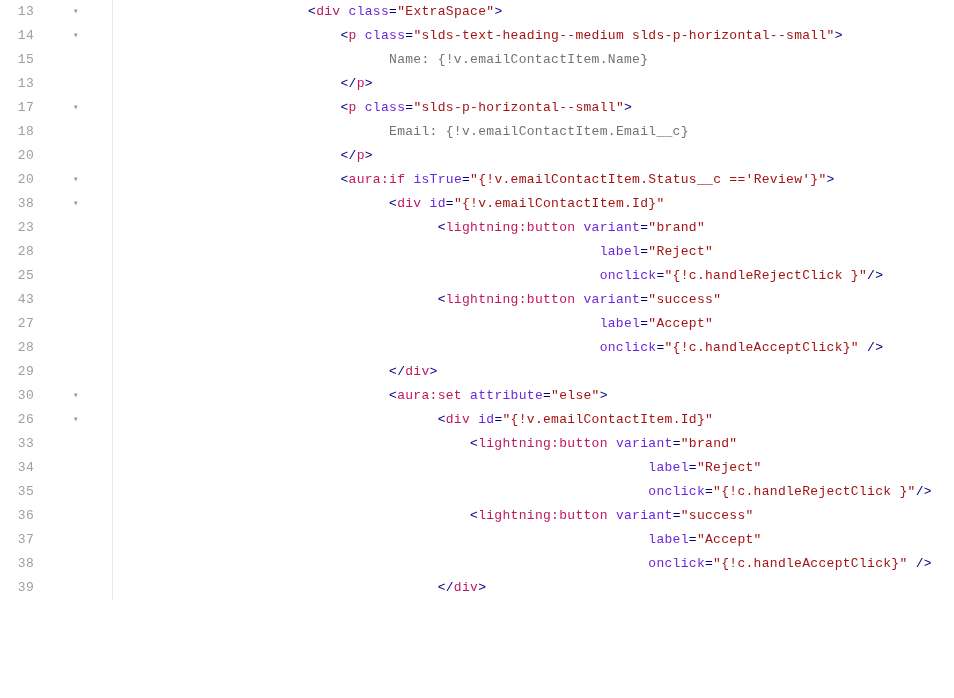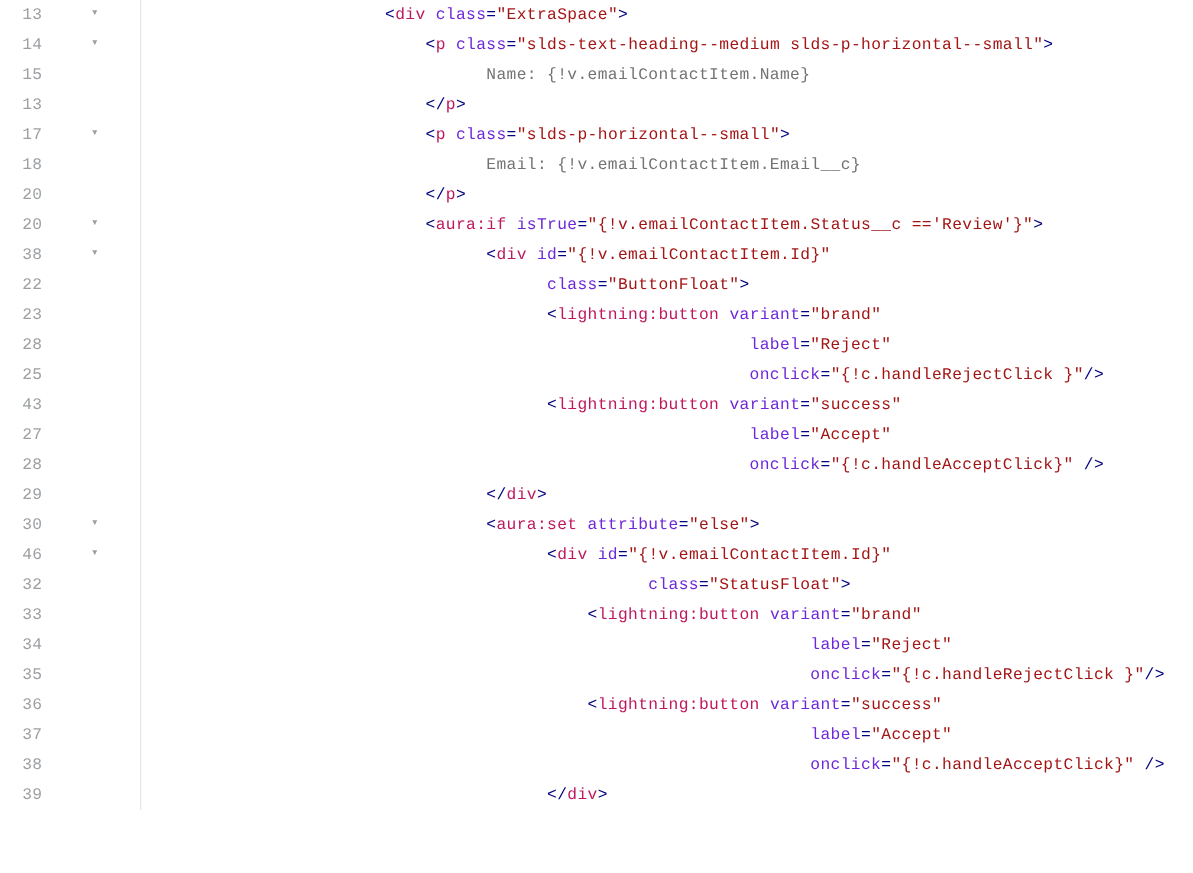--- a/index.html
+++ b/index.html
@@ -63,31 +63,29 @@
 <div class="editor">
     <div class="line"><div class="gutter">13</div><div class="fold">▾</div><div class="divider"></div><div class="code"><span>                    </span><span class="t-pun">&lt;</span><span class="t-tag">div</span><span class="t-text"> </span><span class="t-attr">class</span><span class="t-pun">=</span><span class="t-str">"ExtraSpace"</span><span class="t-pun">&gt;</span></div></div>
     <div class="line"><div class="gutter">14</div><div class="fold">▾</div><div class="divider"></div><div class="code"><span>                        </span><span class="t-pun">&lt;</span><span class="t-tag">p</span><span class="t-text"> </span><span class="t-attr">class</span><span class="t-pun">=</span><span class="t-str">"slds-text-heading--medium slds-p-horizontal--small"</span><span class="t-pun">&gt;</span></div></div>
     <div class="line"><div class="gutter">15</div><div class="fold"></div><div class="divider"></div><div class="code"><span>                              </span><span class="t-text">Name: {!v.emailContactItem.Name}</span></div></div>
     <div class="line"><div class="gutter">13</div><div class="fold"></div><div class="divider"></div><div class="code"><span>                        </span><span class="t-pun">&lt;/</span><span class="t-tag">p</span><span class="t-pun">&gt;</span></div></div>
     <div class="line"><div class="gutter">17</div><div class="fold">▾</div><div class="divider"></div><div class="code"><span>                        </span><span class="t-pun">&lt;</span><span class="t-tag">p</span><span class="t-text"> </span><span class="t-attr">class</span><span class="t-pun">=</span><span class="t-str">"slds-p-horizontal--small"</span><span class="t-pun">&gt;</span></div></div>
     <div class="line"><div class="gutter">18</div><div class="fold"></div><div class="divider"></div><div class="code"><span>                              </span><span class="t-text">Email: {!v.emailContactItem.Email__c}</span></div></div>
     <div class="line"><div class="gutter">20</div><div class="fold"></div><div class="divider"></div><div class="code"><span>                        </span><span class="t-pun">&lt;/</span><span class="t-tag">p</span><span class="t-pun">&gt;</span></div></div>
     <div class="line"><div class="gutter">20</div><div class="fold">▾</div><div class="divider"></div><div class="code"><span>                        </span><span class="t-pun">&lt;</span><span class="t-tag">aura:if</span><span class="t-text"> </span><span class="t-attr">isTrue</span><span class="t-pun">=</span><span class="t-str">"{!v.emailContactItem.Status__c =='Review'}"</span><span class="t-pun">&gt;</span></div></div>
     <div class="line"><div class="gutter">38</div><div class="fold">▾</div><div class="divider"></div><div class="code"><span>                              </span><span class="t-pun">&lt;</span><span class="t-tag">div</span><span class="t-text"> </span><span class="t-attr">id</span><span class="t-pun">=</span><span class="t-str">"{!v.emailContactItem.Id}"</span></div></div>
-    <div class="line"><div class="gutter">22</div><div class="fold"></div><div class="divider"></div><div class="code"><span>                                    </span><span class="t-attr">class</span><span class="t-pun">=</span><span class="t-str">"ButtonFloat"</span><span class="t-pun">&gt;</span></div></div>
     <div class="line"><div class="gutter">23</div><div class="fold"></div><div class="divider"></div><div class="code"><span>                                    </span><span class="t-pun">&lt;</span><span class="t-tag">lightning:button</span><span class="t-text"> </span><span class="t-attr">variant</span><span class="t-pun">=</span><span class="t-str">"brand"</span></div></div>
     <div class="line"><div class="gutter">28</div><div class="fold"></div><div class="divider"></div><div class="code"><span>                                                        </span><span class="t-attr">label</span><span class="t-pun">=</span><span class="t-str">"Reject"</span></div></div>
     <div class="line"><div class="gutter">25</div><div class="fold"></div><div class="divider"></div><div class="code"><span>                                                        </span><span class="t-attr">onclick</span><span class="t-pun">=</span><span class="t-str">"{!c.handleRejectClick }"</span><span class="t-pun">/&gt;</span></div></div>
     <div class="line"><div class="gutter">43</div><div class="fold"></div><div class="divider"></div><div class="code"><span>                                    </span><span class="t-pun">&lt;</span><span class="t-tag">lightning:button</span><span class="t-text"> </span><span class="t-attr">variant</span><span class="t-pun">=</span><span class="t-str">"success"</span></div></div>
     <div class="line"><div class="gutter">27</div><div class="fold"></div><div class="divider"></div><div class="code"><span>                                                        </span><span class="t-attr">label</span><span class="t-pun">=</span><span class="t-str">"Accept"</span></div></div>
     <div class="line"><div class="gutter">28</div><div class="fold"></div><div class="divider"></div><div class="code"><span>                                                        </span><span class="t-attr">onclick</span><span class="t-pun">=</span><span class="t-str">"{!c.handleAcceptClick}"</span><span class="t-text"> </span><span class="t-pun">/&gt;</span></div></div>
     <div class="line"><div class="gutter">29</div><div class="fold"></div><div class="divider"></div><div class="code"><span>                              </span><span class="t-pun">&lt;/</span><span class="t-tag">div</span><span class="t-pun">&gt;</span></div></div>
     <div class="line"><div class="gutter">30</div><div class="fold">▾</div><div class="divider"></div><div class="code"><span>                              </span><span class="t-pun">&lt;</span><span class="t-tag">aura:set</span><span class="t-text"> </span><span class="t-attr">attribute</span><span class="t-pun">=</span><span class="t-str">"else"</span><span class="t-pun">&gt;</span></div></div>
-    <div class="line"><div class="gutter">46</div><div class="fold">▾</div><div class="divider"></div><div class="code"><span>                                    </span><span class="t-pun">&lt;</span><span class="t-tag">div</span><span class="t-text"> </span><span class="t-attr">id</span><span class="t-pun">=</span><span class="t-str">"{!v.emailContactItem.Id}"</span></div></div>
-    <div class="line"><div class="gutter">32</div><div class="fold"></div><div class="divider"></div><div class="code"><span>                                              </span><span class="t-attr">class</span><span class="t-pun">=</span><span class="t-str">"StatusFloat"</span><span class="t-pun">&gt;</span></div></div>
+    <div class="line"><div class="gutter">26</div><div class="fold">▾</div><div class="divider"></div><div class="code"><span>                                    </span><span class="t-pun">&lt;</span><span class="t-tag">div</span><span class="t-text"> </span><span class="t-attr">id</span><span class="t-pun">=</span><span class="t-str">"{!v.emailContactItem.Id}"</span></div></div>
     <div class="line"><div class="gutter">33</div><div class="fold"></div><div class="divider"></div><div class="code"><span>                                        </span><span class="t-pun">&lt;</span><span class="t-tag">lightning:button</span><span class="t-text"> </span><span class="t-attr">variant</span><span class="t-pun">=</span><span class="t-str">"brand"</span></div></div>
     <div class="line"><div class="gutter">34</div><div class="fold"></div><div class="divider"></div><div class="code"><span>                                                              </span><span class="t-attr">label</span><span class="t-pun">=</span><span class="t-str">"Reject"</span></div></div>
     <div class="line"><div class="gutter">35</div><div class="fold"></div><div class="divider"></div><div class="code"><span>                                                              </span><span class="t-attr">onclick</span><span class="t-pun">=</span><span class="t-str">"{!c.handleRejectClick }"</span><span class="t-pun">/&gt;</span></div></div>
     <div class="line"><div class="gutter">36</div><div class="fold"></div><div class="divider"></div><div class="code"><span>                                        </span><span class="t-pun">&lt;</span><span class="t-tag">lightning:button</span><span class="t-text"> </span><span class="t-attr">variant</span><span class="t-pun">=</span><span class="t-str">"success"</span></div></div>
     <div class="line"><div class="gutter">37</div><div class="fold"></div><div class="divider"></div><div class="code"><span>                                                              </span><span class="t-attr">label</span><span class="t-pun">=</span><span class="t-str">"Accept"</span></div></div>
     <div class="line"><div class="gutter">38</div><div class="fold"></div><div class="divider"></div><div class="code"><span>                                                              </span><span class="t-attr">onclick</span><span class="t-pun">=</span><span class="t-str">"{!c.handleAcceptClick}"</span><span class="t-text"> </span><span class="t-pun">/&gt;</span></div></div>
     <div class="line"><div class="gutter">39</div><div class="fold"></div><div class="divider"></div><div class="code"><span>                                    </span><span class="t-pun">&lt;/</span><span class="t-tag">div</span><span class="t-pun">&gt;</span></div></div>
   </div>
 
 </body></html>

